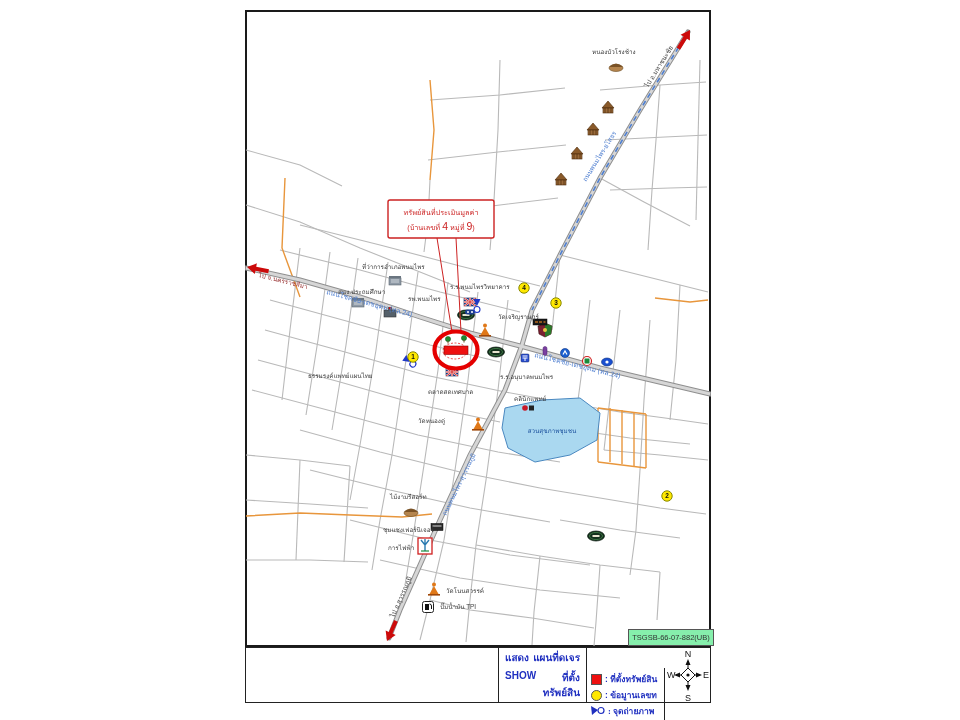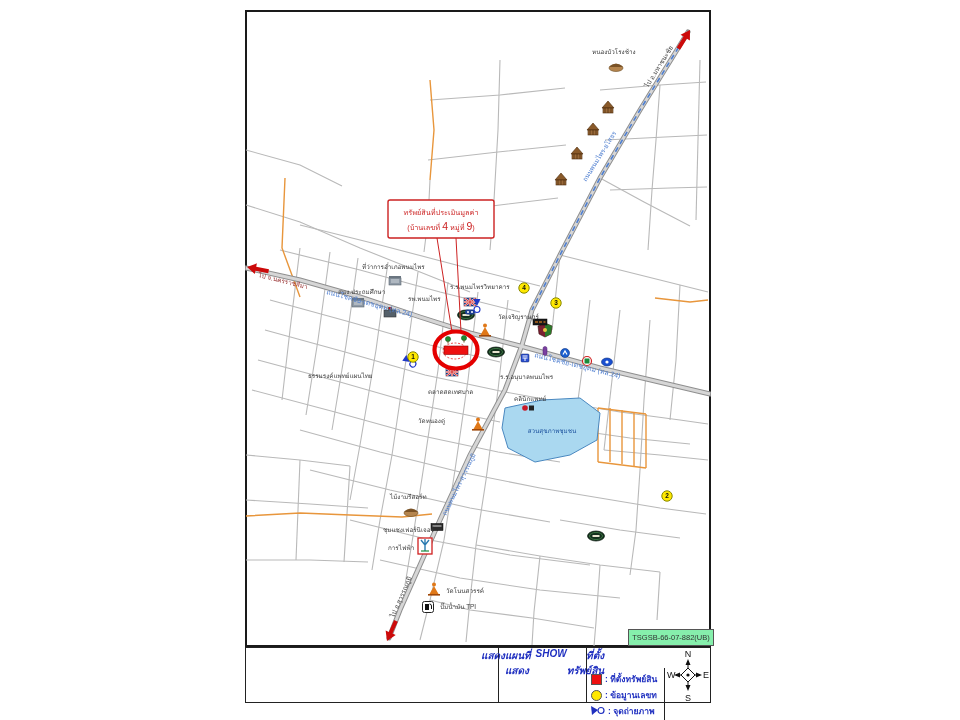--- a/index.html
+++ b/index.html
@@ -13,21 +13,21 @@
 
   .ref-box { position: absolute; left: 381px; top: 617px; width: 86px; height: 17px;
              border: 1px solid #555; background: #86efac; font-size: 7.5px; line-height: 15px;
              text-align: center; color: #333; z-index: 5; }
 
   .footer { position: absolute; left: 245px; top: 647px; width: 466px; height: 56px;
             display: flex; border: 1px solid #222; border-top: 1px solid #222; background: #fff; }
   .cell { border-right: 1px solid #222; height: 100%; }
   .cell:last-child { border-right: none; }
   .cell-empty { width: 253px; }
-  .cell-show  { width: 88px; display: flex; flex-direction: row; justify-content: center; gap: 5px; padding: 0 6px; font-style: italic; }
+  .cell-show  { width: 88px; display: flex; flex-direction: column; justify-content: center; gap: 5px; padding: 0 6px; }
   .cell-legend{ width: 78px; padding: 3px 2px 0 4px; margin-top: 20px; }
   .cell-compass{ width: 45px; display: flex; align-items: center; justify-content: center; }
 
   .show-line { display: flex; justify-content: space-between; font-size: 10px; font-weight: bold; color: #2030c0; }
   .legend-row { display: flex; align-items: center; gap: 3px; height: 16px; }
   .legend-label { font-size: 8.5px; font-weight: bold; color: #2030c0; white-space: nowrap; }
   .sym { flex: 0 0 auto; }
   .sym-square { width: 11px; height: 11px; background: #ee1010; border: 1px solid #555; }
   .sym-circle { width: 11px; height: 11px; border-radius: 50%; background: #ffe800; border: 1px solid #555; }
   .compass-letter { font-size: 9px; fill: #111; }
@@ -320,21 +320,21 @@
       <span>TSGSB-66-07-882(UB)</span>
     </div>
   </div>
 
   <div class="footer">
     <div class="cell cell-empty"></div>
 
     <div class="cell cell-show">
       <div class="show-line" style="color: rgb(32, 48, 192);">
         <span>แสดง</span>
-        <span>แผนที่แสดง</span>
+        <span>แผนที่ดเจร</span>
       </div>
       <div class="show-line" style="color: rgb(32, 48, 192); text-align: right;">
         <span>SHOW</span>
         <span>ที่ตั้งทรัพย์สิน</span>
       </div>
     </div>
 
     <div class="cell cell-legend">
       <div class="legend-row">
         <span class="sym sym-square" style="background: rgb(238, 16, 16);"></span>
@@ -342,21 +342,21 @@
       </div>
       <div class="legend-row">
         <span class="sym sym-circle" style="background: rgb(255, 232, 0);"></span>
         <span class="legend-label" style="color: rgb(32, 48, 192);">: ข้อมูานเลขท</span>
       </div>
       <div class="legend-row">
         <svg class="sym" width="14" height="12" viewBox="0 0 14 12">
           <polygon points="0,1 7,5 1,10" fill="#2030c0"></polygon>
           <circle cx="10" cy="5.5" r="3" fill="#ffffff" stroke="#2030c0" stroke-width="1.2"></circle>
         </svg>
-        <span class="legend-label" style="color: rgb(32, 48, 192);">: จุดถ่ายภาพ</span>
+        <span class="legend-label" style="color: rgb(32, 48, 192); font-family: Liberation Serif, serif;">: จุดถ่ายภาพ</span>
       </div>
     </div>
 
     <div class="cell cell-compass">
       <svg width="44" height="54" viewBox="0 0 44 54">
         <text class="compass-letter" x="22" y="9" text-anchor="middle">N</text>
         <text class="compass-letter" x="22" y="53" text-anchor="middle">S</text>
         <text class="compass-letter" x="1" y="30">W</text>
         <text class="compass-letter" x="37" y="30">E</text>
         <line x1="22" y1="13" x2="22" y2="41" stroke="#111" stroke-width="1"></line>

